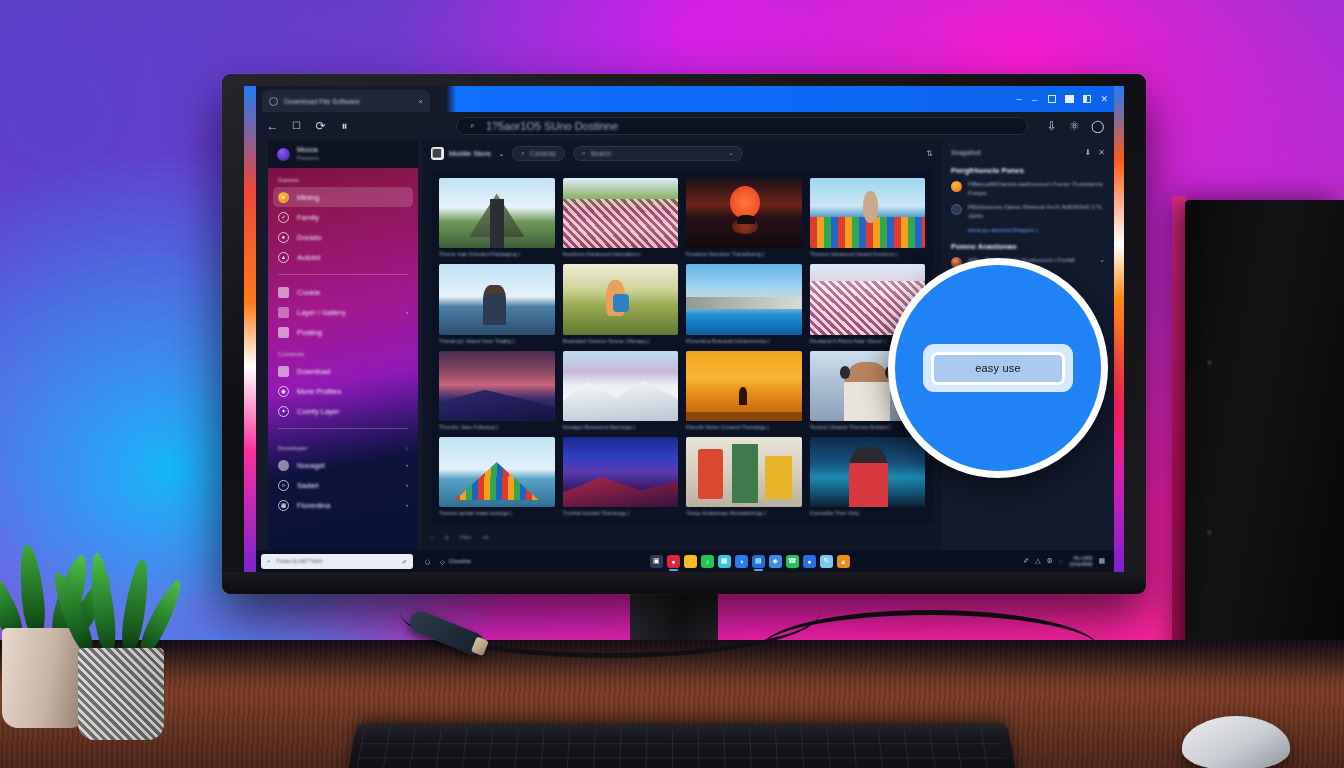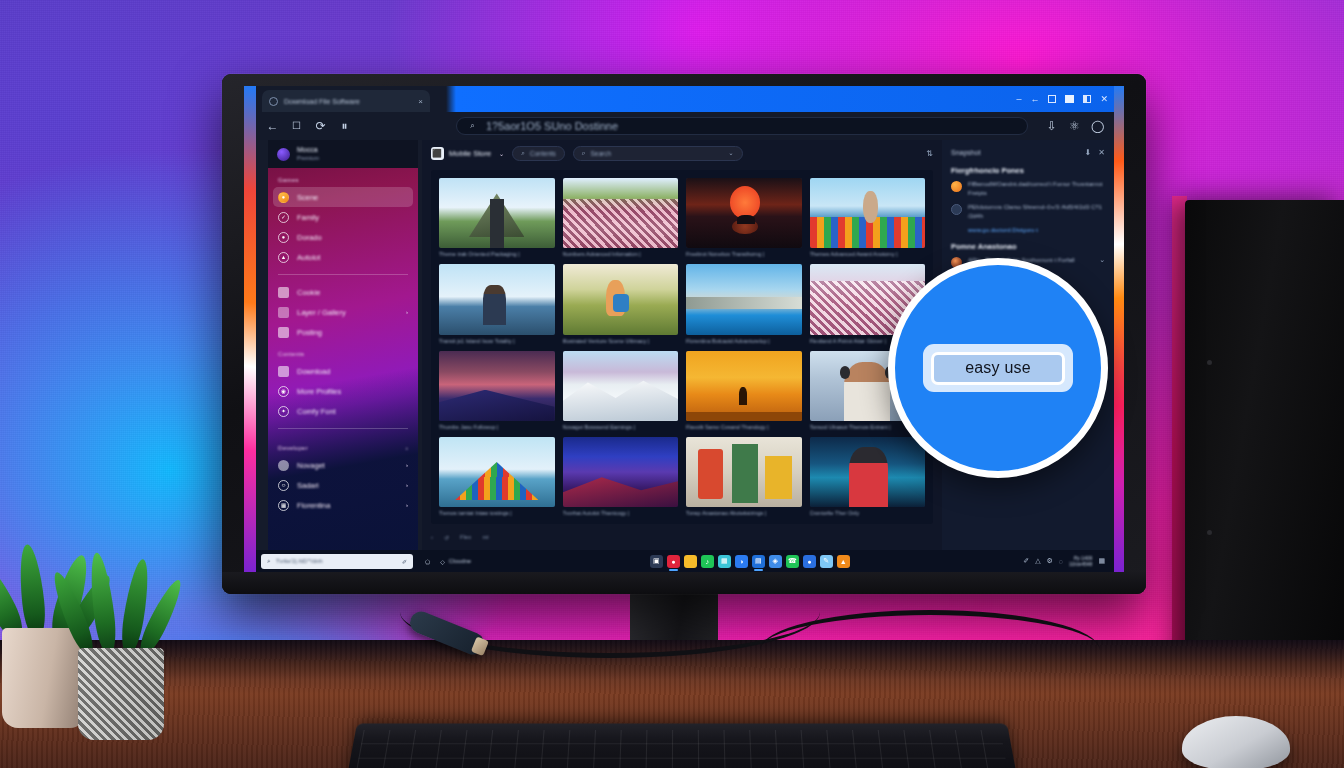--- a/index.html
+++ b/index.html
@@ -362,21 +362,21 @@
     width:150px; height:48px; border-radius:11px;
     background:rgba(255,255,255,.82);
     display:flex; align-items:center; justify-content:center;
   }
   .mag-inner{
     width:134px; height:33px; border-radius:7px;
     background:#aac9ef; border:3px solid #ffffff;
     display:flex; align-items:center; justify-content:center;
   }
   .mag-text{
-    font-size:16px; color:#10141d; letter-spacing:.2px;
+    font-size:11px; color:#10141d; letter-spacing:.2px;
   }
 
   
   .sky{ position:absolute; inset:0; }
 </style>
 </head>
 <body>
 
 <div id="scene">
 
@@ -448,21 +448,21 @@
               <span>
                 <div class="sb-name blur-txt">Mocca</div>
                 <div class="sb-sub blur-txt">Premium</div>
               </span>
             </div>
 
             <div class="sb-section blur-txt">Games</div>
 
             <div class="sb-item active">
               <span class="sb-ic orange">●</span>
-              <span class="sb-label blur-txt">Scene</span>
+              <span class="sb-label blur-txt">Mining</span>
             </div>
             <div class="sb-item">
               <span class="sb-ic">✓</span>
               <span class="sb-label blur-txt">Family</span>
             </div>
             <div class="sb-item">
               <span class="sb-ic">●</span>
               <span class="sb-label blur-txt">Dorado</span>
             </div>
             <div class="sb-item">
@@ -491,21 +491,21 @@
             <div class="sb-item">
               <span class="sb-ic sq"></span>
               <span class="sb-label blur-txt">Download</span>
             </div>
             <div class="sb-item">
               <span class="sb-ic">◉</span>
               <span class="sb-label blur-txt">More Profiles</span>
             </div>
             <div class="sb-item">
               <span class="sb-ic">✦</span>
-              <span class="sb-label blur-txt">Comfy Font</span>
+              <span class="sb-label blur-txt">Comfy Layer</span>
             </div>
 
             <div class="sb-div"></div>
 
             <div class="sb-section blur-txt">
               <span>Developer</span>
               <span class="sb-arrow" style="float:right">›</span>
             </div>
 
             <div class="sb-item">

